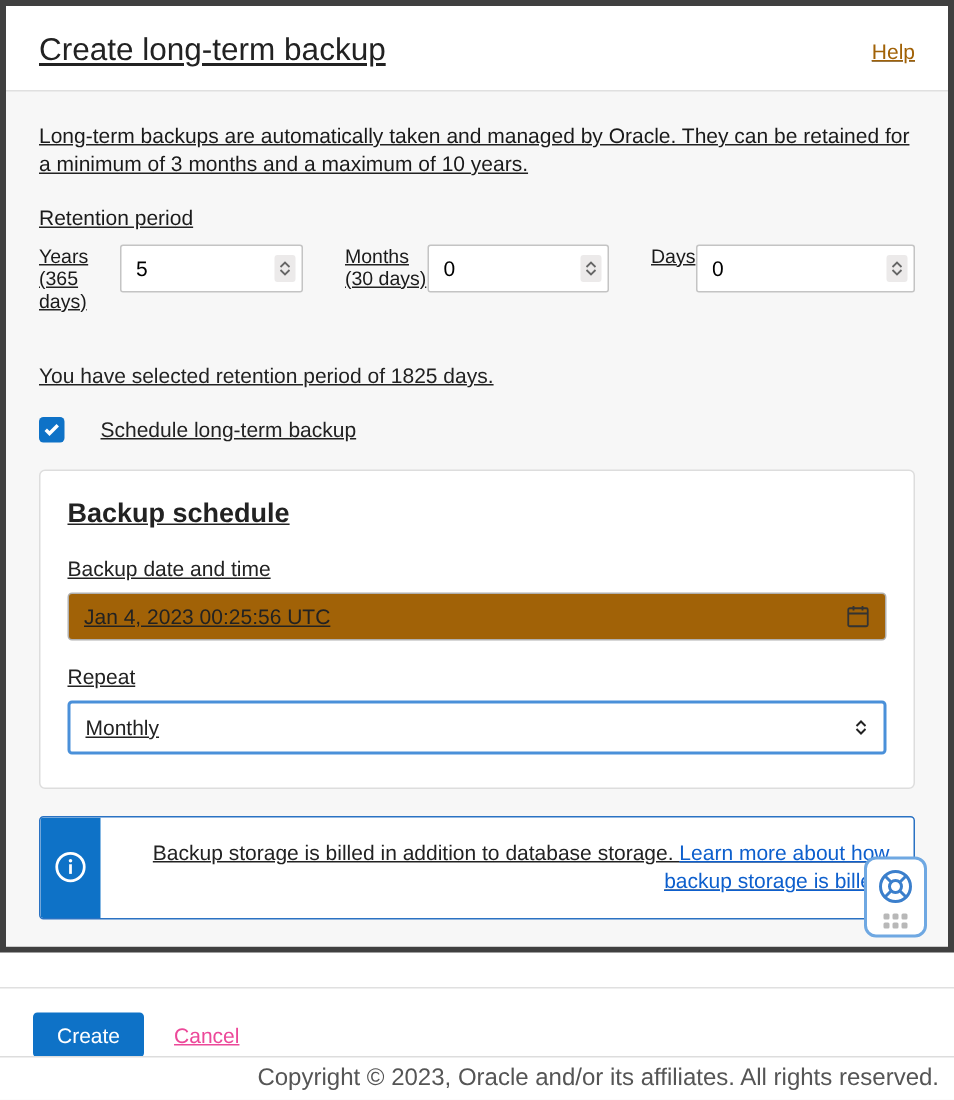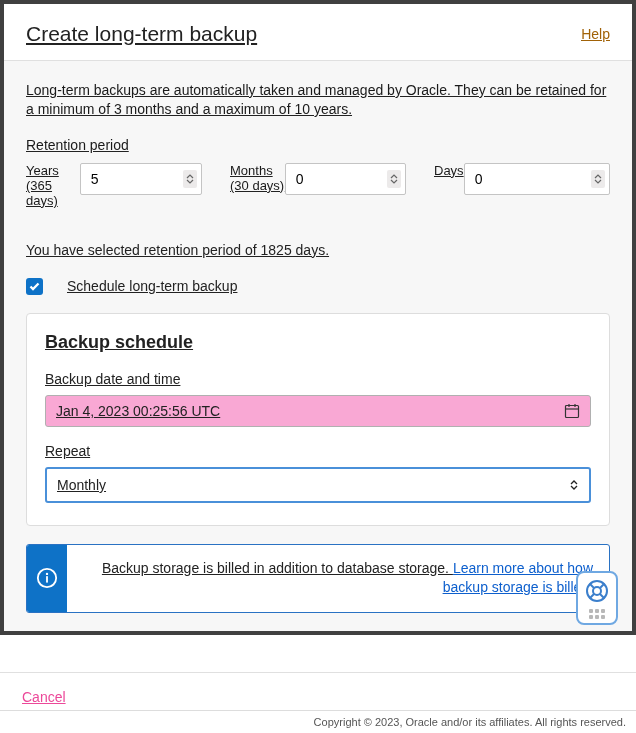--- a/index.html
+++ b/index.html
@@ -81,21 +81,21 @@
     }
     .card h2 { font-size: 18px; font-weight: 600; margin-bottom: 18px; }
     .sub-label { margin-bottom: 8px; }
     .date-input {
       border: 1px solid #b0b0b0;
       border-radius: 3px;
       height: 32px;
       display: flex;
       align-items: center;
       padding: 0 10px;
-      background: #f9a8d4;
+      background: #a16207;
       justify-content: space-between;
       margin-bottom: 16px;
     }
     .cal-icon { width: 16px; height: 16px; }
     .select-wrap {
       border: 2px solid #4a90d9;
       border-radius: 3px;
       height: 36px;
       background: #fff;
       display: flex;
@@ -144,21 +144,21 @@
       height: 30px;
       padding: 0 16px;
       font-size: 14px;
       cursor: pointer;
     }
     .cancel { color: #ec4899; text-decoration: underline; font-size: 14px; cursor: pointer; }
     .copyright {
       position: absolute;
       bottom: 0; left: 0; right: 0;
       border-top: 1px solid #ddd;
-      font-size: 11px;
+      font-size: 16px;
       color: #555;
       text-align: right;
       padding: 5px 10px;
       background: #fff;
     }
     .float-widget {
       position: absolute;
       right: 18px;
       bottom: 108px;
       width: 42px;
@@ -280,20 +280,21 @@
         </svg>
       </div>
       <div class="info-text">
         <span>Backup storage is billed in addition to database storage. </span><a href="#">Learn more about how backup storage is billed</a><span>.</span>
       </div>
     </div>
   </div>
 </div>
 
 <div class="footer">
+  <button class="btn-primary">Create</button>
   <a class="cancel">Cancel</a>
 </div>
 
 <div class="copyright">Copyright © 2023, Oracle and/or its affiliates. All rights reserved.</div>
 
 <div class="float-widget">
   <svg class="lifebuoy" viewBox="0 0 24 24">
     <circle cx="12" cy="12" r="10" stroke="#3b7fcc" stroke-width="2" fill="none"></circle>
     <circle cx="12" cy="12" r="4" stroke="#3b7fcc" stroke-width="2" fill="none"></circle>
     <line x1="4.5" y1="4.5" x2="9" y2="9" stroke="#3b7fcc" stroke-width="2"></line>

